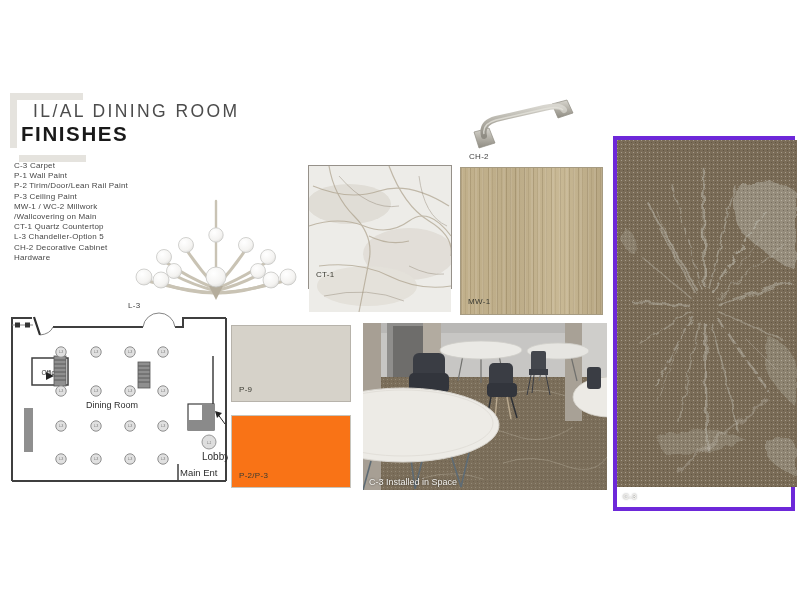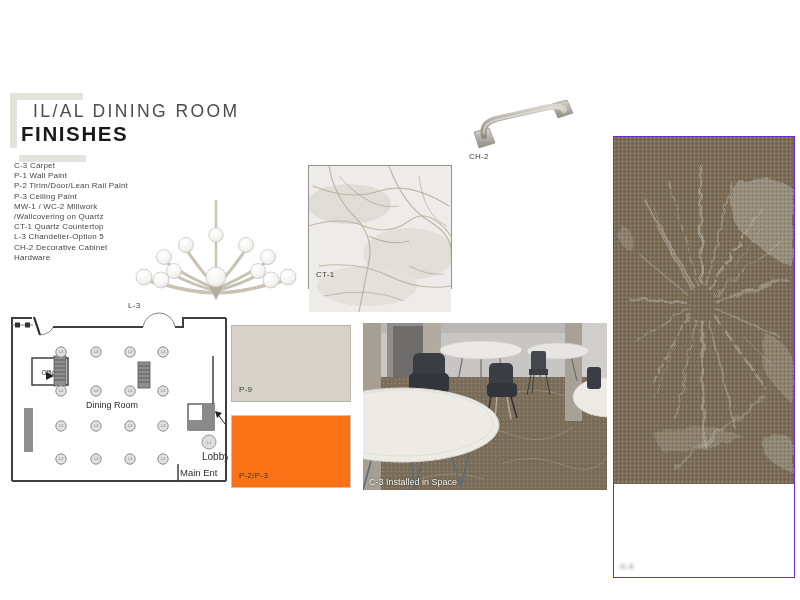--- a/index.html
+++ b/index.html
@@ -19,21 +19,21 @@
   
   #p1-swatch{left:231px;top:325px;width:120px;height:77px;background:#d6d2c9;border:1px solid #b7b3ab;box-sizing:border-box;}
   #p2p3-swatch{left:231px;top:415px;width:120px;height:73px;background:#f97316;border:1px solid #c6c4bc;box-sizing:border-box;}
   #marble-swatch{left:308px;top:165px;width:144px;height:124px;border:1px solid #96918a;box-sizing:border-box;}
   #wood-swatch{left:460px;top:167px;width:143px;height:148px;border:1px solid #a69b82;box-sizing:border-box;
      background-color:#c6b692;
      background-image:
        linear-gradient(90deg, rgba(180,160,120,.25), rgba(120,100,65,.12) 40%, rgba(210,195,160,.2) 70%, rgba(120,100,65,.18)),
        repeating-linear-gradient(90deg, rgba(110,92,58,.28) 0 1px, rgba(0,0,0,0) 1px 4px, rgba(110,92,58,.14) 4px 5px, rgba(0,0,0,0) 5px 9px),
        repeating-linear-gradient(90deg, rgba(255,255,255,.10) 0 2px, rgba(0,0,0,0) 2px 7px);}
-  #carpet-swatch{left:613px;top:136px;width:182px;height:442px;border:1px solid #6d28d9;box-sizing:border-box;}
+  #carpet-swatch{left:613px;top:136px;width:182px;height:375px;border:4px solid #6d28d9;box-sizing:border-box;}
   #photo{left:363px;top:323px;width:244px;height:167px;overflow:hidden;}
   svg{display:block;overflow:hidden;}
   .plan-text{font-family:"Liberation Sans",sans-serif;fill:#2e2e2e;}
 </style>
 </head>
 <body>
 
 <div id="board">
 
   <div class="abs brk" style="left:10px;top:93px;width:73px;height:7px;"></div>
@@ -41,21 +41,21 @@
   <div class="abs" id="title-line1">IL/AL DINING ROOM</div>
   <div class="abs" id="title-line2">FINISHES</div>
   <div class="abs brk" style="left:19px;top:155px;width:67px;height:7px;"></div>
 
   <div class="abs" id="finish-list">
     <div>C-3 Carpet</div>
     <div>P-1 Wall Paint</div>
     <div>P-2 Tirim/Door/Lean Rail Paint</div>
     <div>P-3 Ceiling Paint</div>
     <div>MW-1 / WC-2 Millwork</div>
-    <div>/Wallcovering on Quartz</div>
+    <div>/Wallcovering on Main</div>
     <div>CT-1 Quartz Countertop</div>
     <div>L-3 Chandelier-Option 5</div>
     <div>CH-2 Decorative Cabinet</div>
     <div>Hardware</div>
   </div>
 
   <div class="abs" style="left:123px;top:197px;width:186px;height:104px;">
     <svg width="186" height="104" viewBox="0 0 186 104">
       <defs>
         <radialGradient id="gg" cx="38%" cy="32%" r="75%">
@@ -225,20 +225,23 @@
           <path d="M30,10 Q60,45 90,40"></path>
             <path d="M110,10 Q115,50 138,60"></path>
           <path d="M15,130 Q60,120 95,135"></path>
             <path d="M100,100 Q120,110 135,108"></path>
         </g>
       </g>
     </svg>
     <span class="lbl-in" style="bottom:9px;">CT-1</span>
   </div>
 
+  <div class="abs" id="wood-swatch">
+    <span class="lbl-in" style="bottom:8px;">MW-1</span>
+  </div>
 
   <div class="abs" style="left:468px;top:98px;width:112px;height:55px;">
     <svg width="112" height="55" viewBox="0 0 112 55">
       <defs>
         <linearGradient id="met" x1="0" y1="0" x2="0" y2="1">
           <stop offset="0" stop-color="#d8d6cf"></stop>
             <stop offset="0.5" stop-color="#b3b0a7"></stop>
             <stop offset="1" stop-color="#8f8c83"></stop>
         </linearGradient>
       </defs>

